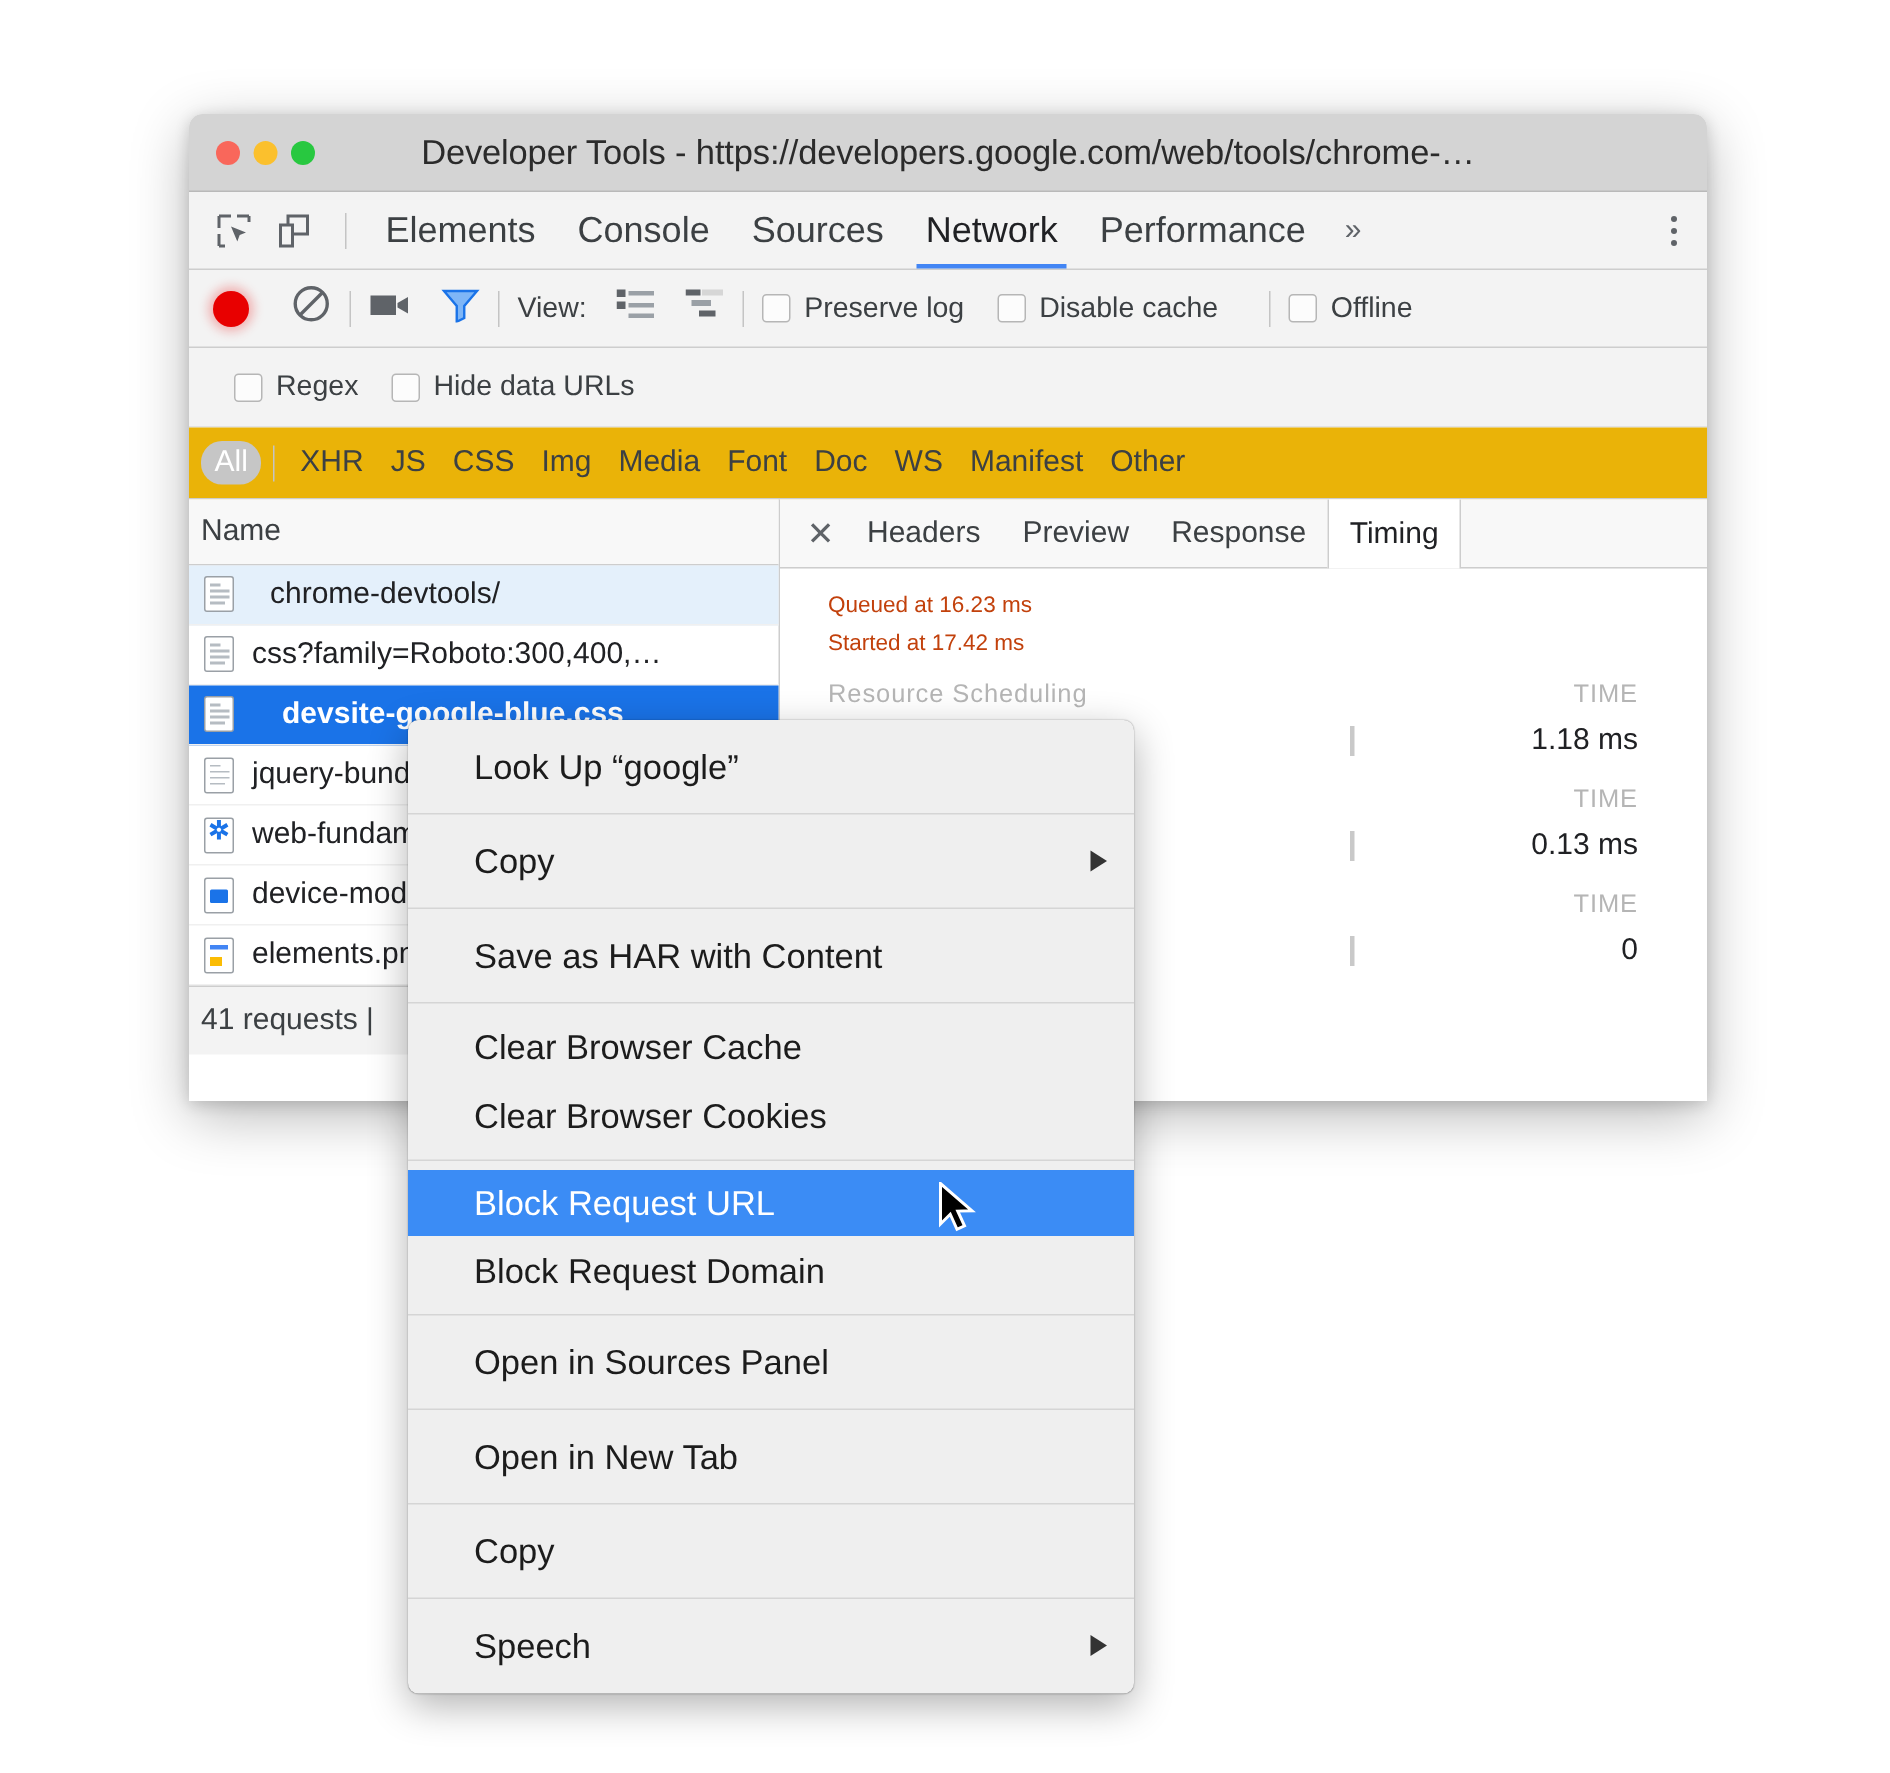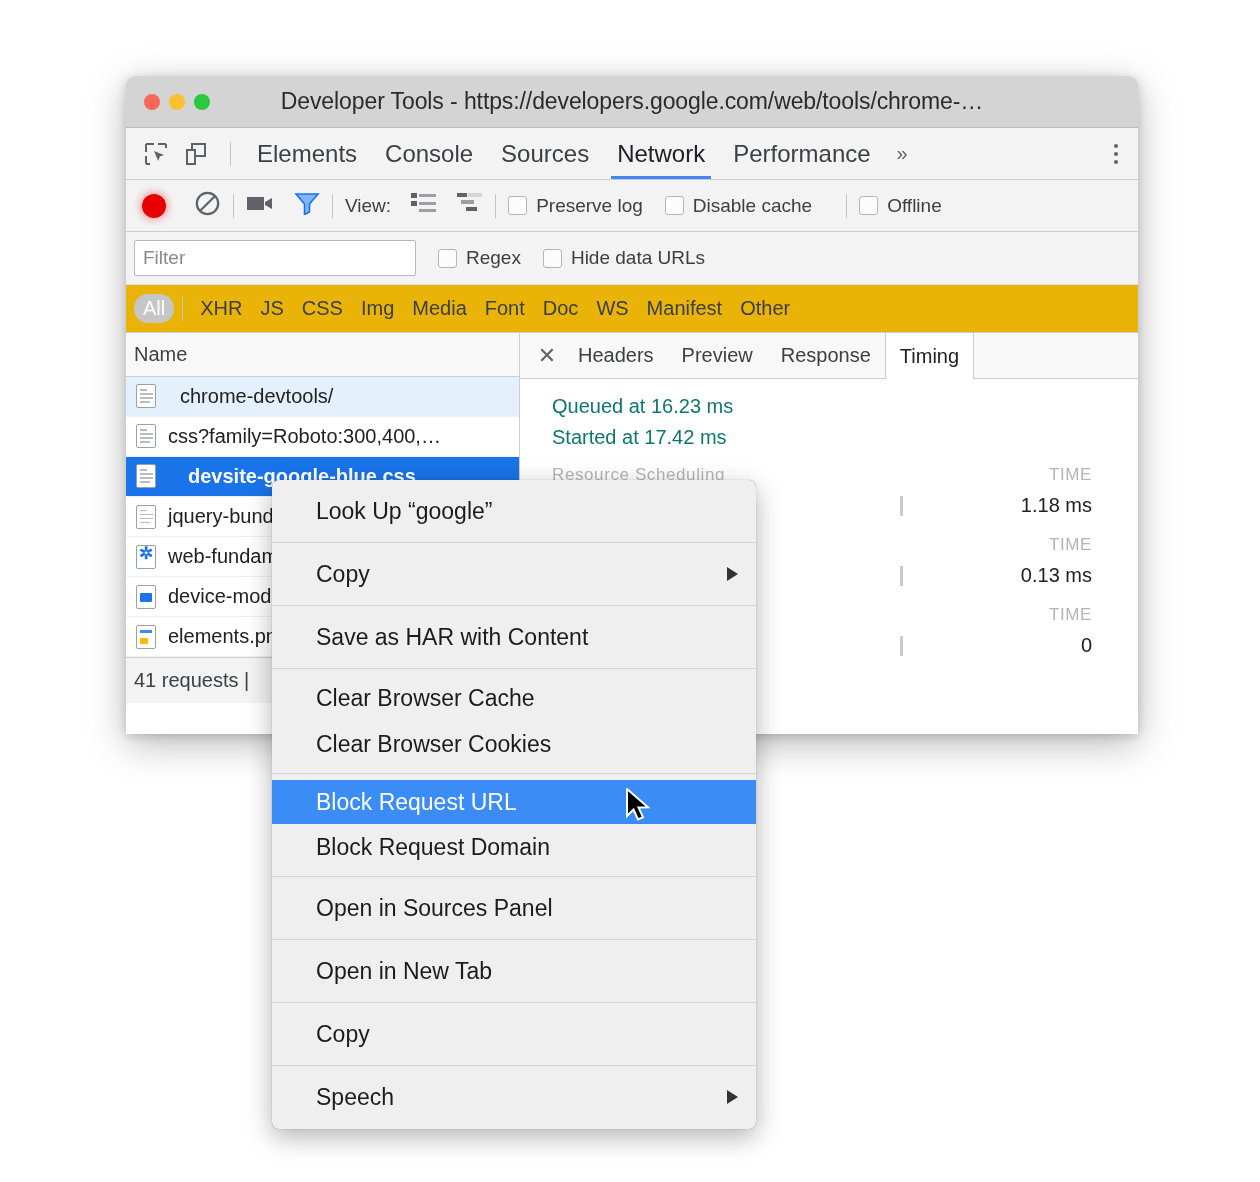--- a/index.html
+++ b/index.html
@@ -231,21 +231,21 @@
     font-size: 20px; color: #3c4043;
   }
   .detail-tab.active {
     background: #ffffff;
     border-left: 1px solid #cdcdcd;
     border-right: 1px solid #cdcdcd;
     margin-bottom: -1px;
     color: #202124;
   }
   #timing-body { padding: 16px 0 0 32px; position: relative; flex: 1; }
-  .timing-line { font-size: 20px; color: #0f766e; margin-bottom: 8px; }
+  .timing-line { font-size: 15px; color: #c2410c; margin-bottom: 8px; }
   .timing-table { margin-top: 16px; position: relative; }
   .timing-head {
     display: flex; justify-content: space-between;
     font-size: 17px; color: #b5b5b5; letter-spacing: 0.6px;
     padding-right: 46px;
   }
   .timing-val {
     display: flex; justify-content: flex-end;
     font-size: 20px; color: #202124;
     padding-right: 46px;
@@ -382,21 +382,20 @@
       <span>Disable cache</span>
     </span>
     <span class="vsep"></span>
     <span class="cb-label">
       <span class="cb"></span>
       <span>Offline</span>
     </span>
   </div>
 
   <div id="filter-row">
-    <input id="filter-input" type="text" value="" placeholder="Filter" style="">
     <span style="width:22px"></span>
     <span class="cb-label">
       <span class="cb"></span>
       <span style="font-size:19px;color:#3c4043">Regex</span>
     </span>
     <span class="cb-label">
       <span class="cb"></span>
       <span style="font-size:19px;color:#3c4043">Hide data URLs</span>
     </span>
   </div>

